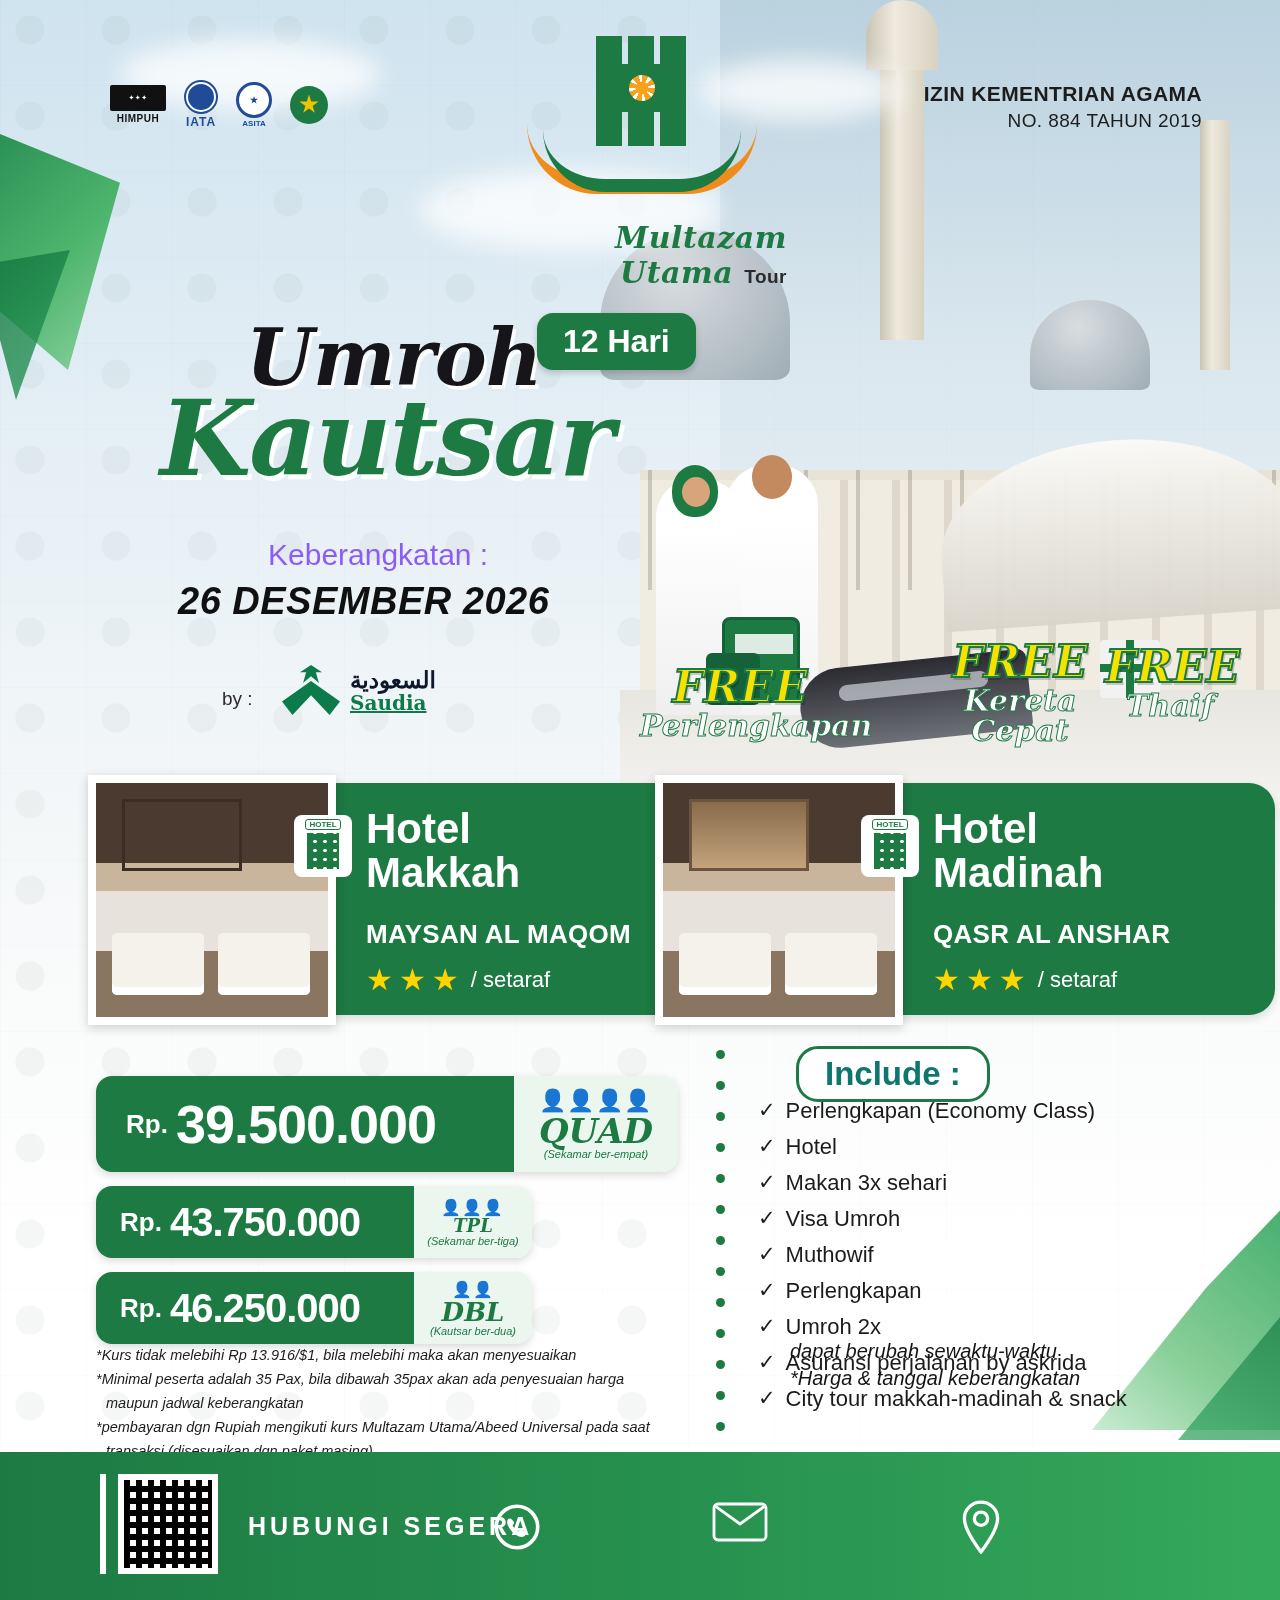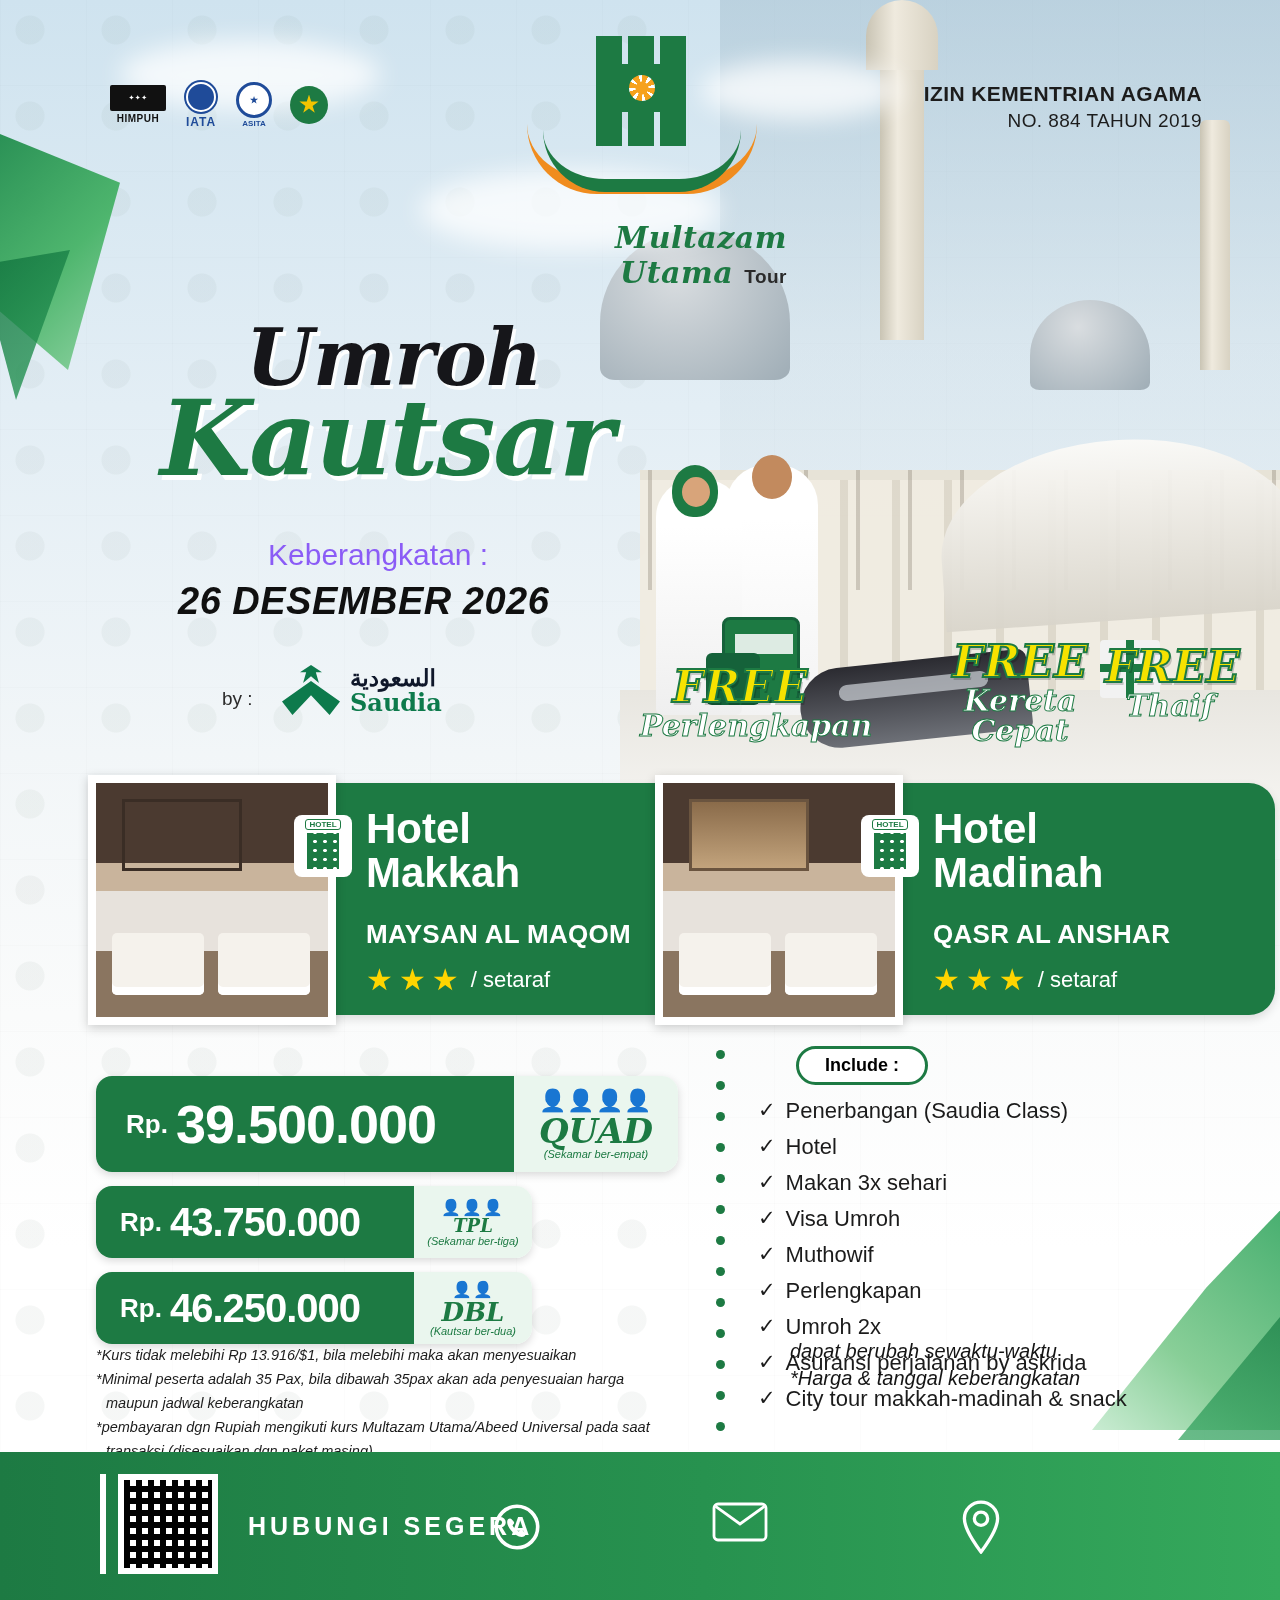--- a/index.html
+++ b/index.html
@@ -156,21 +156,21 @@
 
   .by-label { position:absolute; left:222px; top:688px; font-size:19px; color:#2b2b2b; }
   .saudia { position:absolute; left:282px; top:665px; display:flex; align-items:center; gap:10px;}
   .saudia .mark { width:58px; height:52px; position:relative; }
   .saudia .mark .palm { position:absolute; left:18px; top:0; width:22px; height:18px;
      background:#0d7a4c; clip-path: polygon(50% 0,100% 40%,72% 40%,86% 100%,50% 62%,14% 100%,28% 40%,0 40%); }
   .saudia .mark .wing { position:absolute; left:0; top:16px; width:58px; height:34px; background:#0d7a4c;
      clip-path: polygon(0 60%, 50% 0, 100% 60%, 82% 100%, 50% 42%, 18% 100%); }
   .saudia .txt { line-height:1.05; }
   .saudia .ar { font-size:23px; color:#0f172a; font-weight:bold; letter-spacing:1px;}
-  .saudia .en { font-family:"DejaVu Serif",serif; font-size:24px; color:#0d7a4c; font-weight:bold; }
+  .saudia .en { font-family:"DejaVu Serif",serif; font-size:20px; color:#0d7a4c; font-weight:bold;text-decoration:underline; }
 
   
   .couple { position:absolute; left:648px; top:455px; width:200px; height:290px; }
   .couple .man { position:absolute; left:78px; top:10px; width:92px; height:250px;
     background: linear-gradient(180deg,#ffffff 0 22%, #f3f3f3 100%); border-radius:40px 40px 8px 8px; }
   .couple .man-head { position:absolute; left:104px; top:0px; width:40px; height:44px; border-radius:50%; background:#c28a5e; }
   .couple .woman { position:absolute; left:8px; top:24px; width:86px; height:236px;
     background: linear-gradient(180deg,#ffffff 0 20%, #efefef 100%); border-radius:38px 38px 6px 6px; }
   .couple .woman-head { position:absolute; left:24px; top:10px; width:46px; height:52px; border-radius:50% 50% 46% 46%; background:#1d7a43; }
   .couple .woman-face { position:absolute; left:34px; top:22px; width:28px; height:30px; border-radius:50%; background:#d8a47a; }
@@ -271,21 +271,21 @@
 
   
   .notes { position:absolute; left:96px; top:1345px; width:600px; font-size:14.5px; font-style:italic; color:#1c1c1c; line-height:1.45; }
   .notes p { margin-bottom:3px; }
   .notes .ind { padding-left:10px; }
 
   
   .include-dots { position:absolute; left:716px; top:1050px; width:12px; }
   .include-dots span { display:block; width:9px; height:9px; border-radius:50%; background:#1d7a43; margin-bottom:22px; }
   .include-badge { position:absolute; left:796px; top:1046px; background:#fff; border:3px solid #1d7a43;
-    border-radius:22px; padding:6px 26px; color:#000000; font-size:18px; font-weight:bold; }
+    border-radius:22px; padding:6px 26px; color:#0f766e; font-size:33px; font-weight:bold; }
   .include-list { position:absolute; left:758px; top:1098px; width:480px; }
   .include-list li { list-style:none; font-size:22px; color:#1b1b1b; margin-bottom:10px; display:flex; gap:10px; }
   .include-list li .chk { color:#1b1b1b; font-size:21px; }
   .include-foot { position:absolute; left:790px; top:1338px; width:420px; font-size:20px; font-style:italic; color:#141414; line-height:1.35; }
 
   
   .footer { position:absolute; left:0; bottom:0; width:1280px; height:148px;
     background: linear-gradient(90deg,#1d7a43 0%, #27924f 55%, #35a95c 100%); }
   .footer .qr { position:absolute; left:118px; top:22px; width:100px; height:100px; background:#fff; padding:6px; }
   .footer .qr .grid { width:100%; height:100%;
@@ -362,20 +362,21 @@
       <span class="tour">Tour</span>
     </div>
   </div>
 
   <div class="izin">
     <div class="l1">IZIN KEMENTRIAN AGAMA</div>
     <div class="l2">NO. 884 TAHUN 2019</div>
   </div>
 
   <div class="title-umroh">Umroh</div>
+  <div class="pill-hari">12 Hari</div>
   <div class="title-kautsar">Kautsar</div>
 
   <div class="keberangkatan">Keberangkatan :</div>
   <div class="tanggal">26 DESEMBER 2026</div>
 
   <div class="by-label">by :</div>
   <div class="saudia">
     <div class="mark">
       <div class="palm"></div>
         <div class="wing"></div>
@@ -520,21 +521,21 @@
       <span></span>
       <span></span>
       <span></span>
       <span></span>
       <span></span>
   </div>
   <div class="include-badge">Include :</div>
   <ul class="include-list">
     <li>
         <span class="chk">✓</span>
-        <span>Penerbangan (Saudia Class)</span>
+        <span>Perlengkapan (Economy Class)</span>
       </li>
     <li>
         <span class="chk">✓</span>
         <span>Hotel</span>
       </li>
     <li>
         <span class="chk">✓</span>
         <span>Makan 3x sehari</span>
       </li>
     <li>

